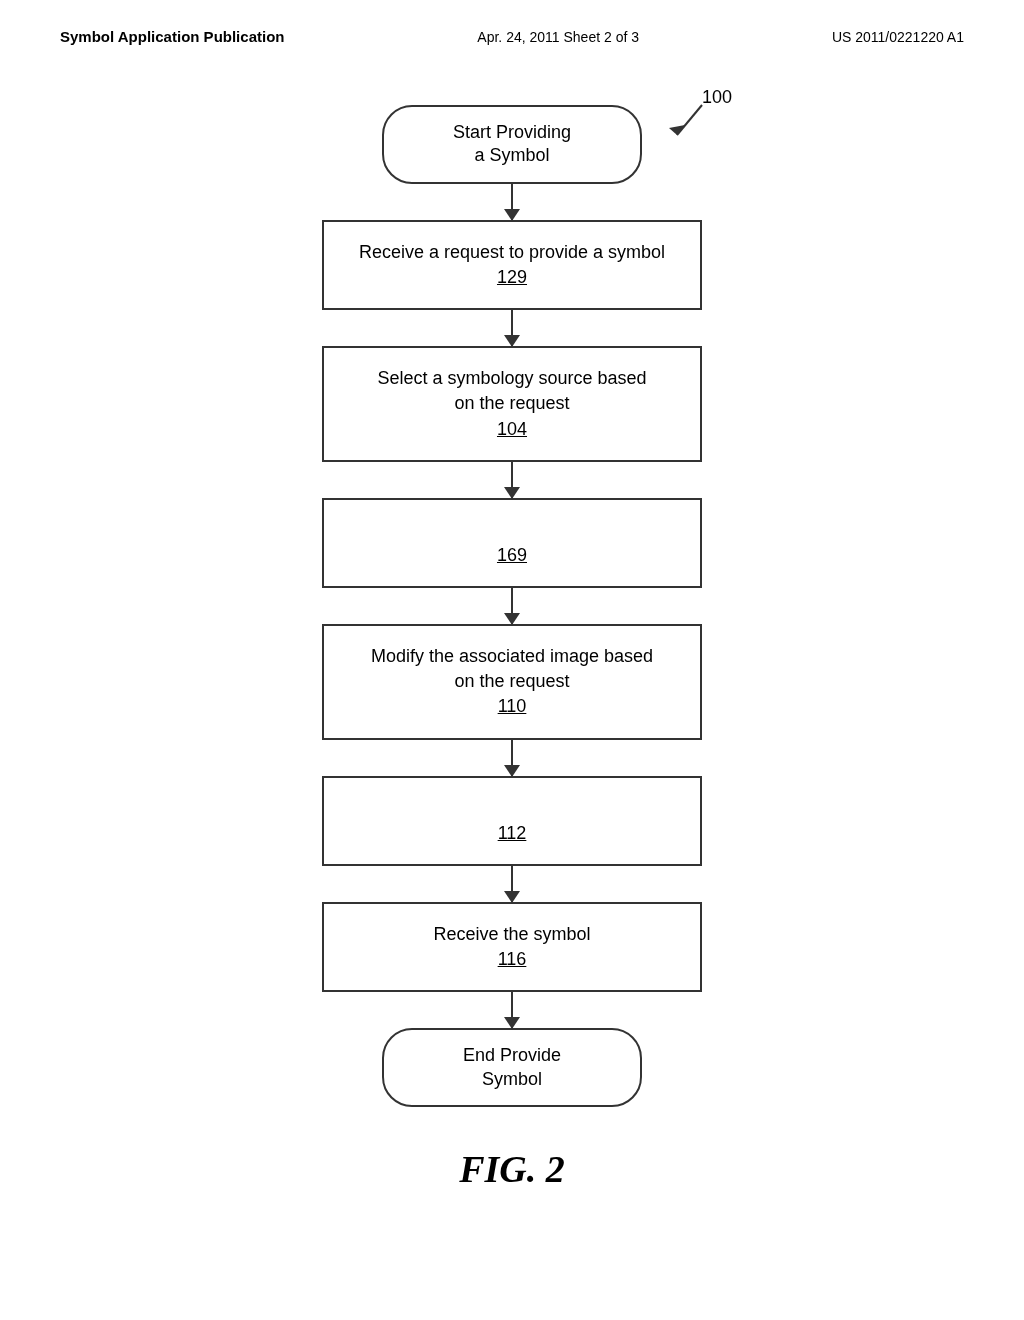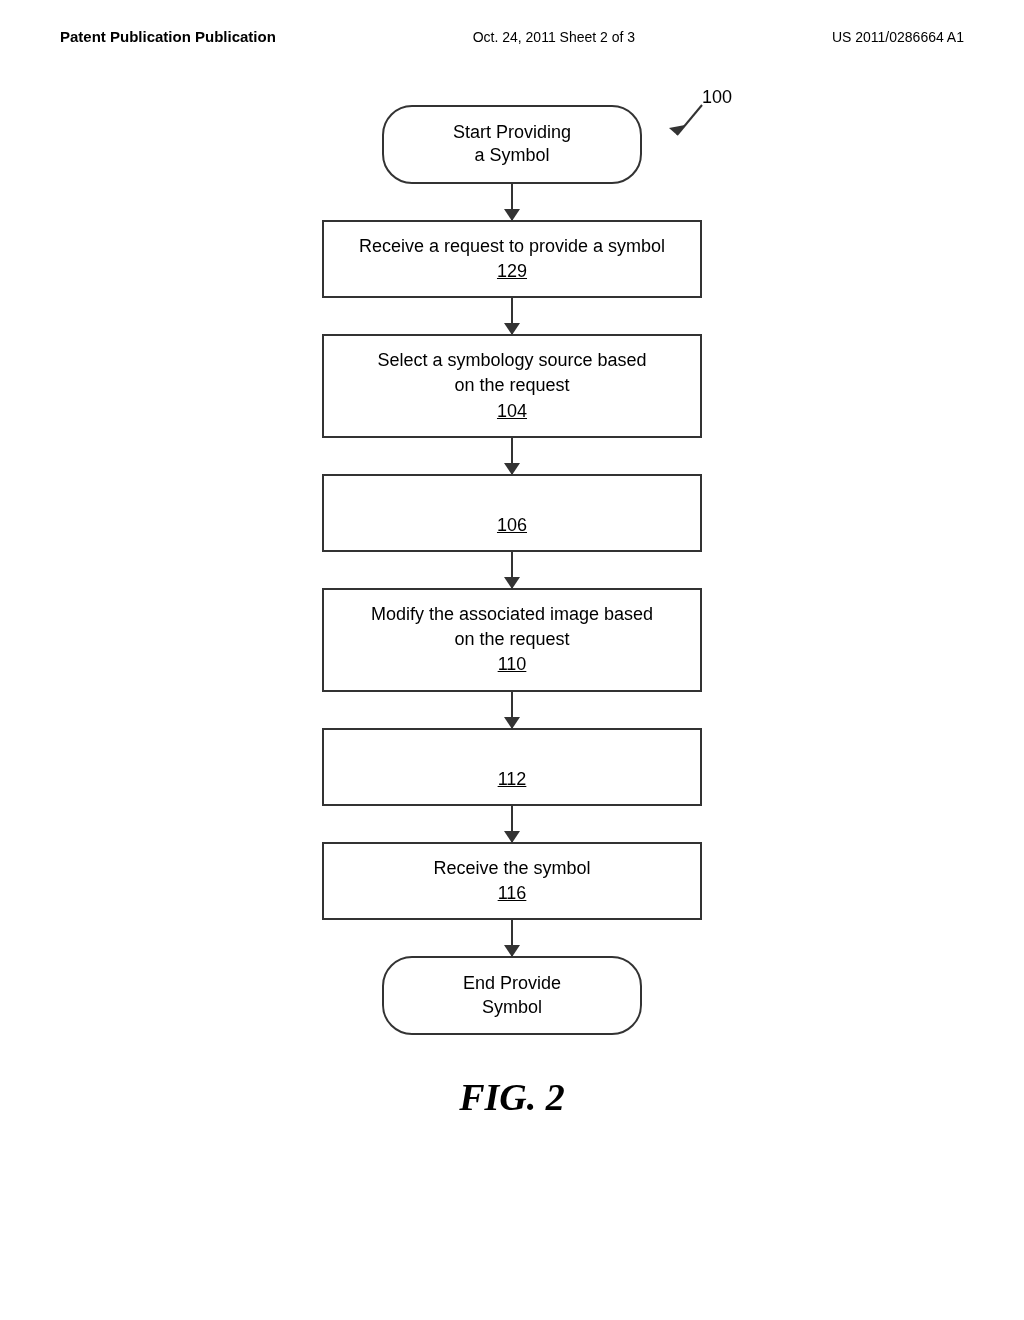--- a/index.html
+++ b/index.html
@@ -55,21 +55,21 @@
       text-align: center;
       font-size: 18px;
       background: #fff;
       width: 260px;
       line-height: 1.3;
     }
 
     .sharp-rect {
       border: 2px solid #333;
       border-radius: 0;
-      padding: 12px 20px;
+      padding: 18px 20px;
       text-align: center;
       font-size: 18px;
       background: #fff;
       width: 380px;
       line-height: 1.4;
     }
 
     .node-number {
       text-decoration: underline;
       font-size: 18px;
@@ -116,23 +116,23 @@
       right: -90px;
       top: -18px;
       font-size: 18px;
       margin-left: 9px;
     }
   </style>
 </head>
 <body>
 
 <div class="header">
-  <span class="header-left">Patent Publication Publication</span>
-  <span class="header-center">Oct. 24, 2011   Sheet 2 of 3</span>
-  <span class="header-right">US 2011/0286664 A1</span>
+  <span class="header-left">Symbol Application Publication</span>
+  <span class="header-center">Apr. 24, 2011   Sheet 2 of 3</span>
+  <span class="header-right">US 2011/0221220 A1</span>
 </div>
 
 <div class="diagram-container">
 
   <div class="flow-node" style="margin-top: 20px;">
     <div class="start-wrapper">
       <div class="rounded-rect">
         <span>Start Providing</span><br>
         <span>a Symbol</span>
       </div>
@@ -161,21 +161,21 @@
       <span>Select a symbology source based<br>on the request</span><br>
       <span class="node-number">104</span>
     </div>
   </div>
 
   <div class="arrow-down"></div>
 
   <div class="flow-node">
     <div class="sharp-rect">
       <br>
-      <span class="node-number">106</span>
+      <span class="node-number">169</span>
     </div>
   </div>
 
   <div class="arrow-down"></div>
 
   <div class="flow-node">
     <div class="sharp-rect">
       <span>Modify the associated image based<br>on the request</span><br>
       <span class="node-number">110</span>
     </div>

